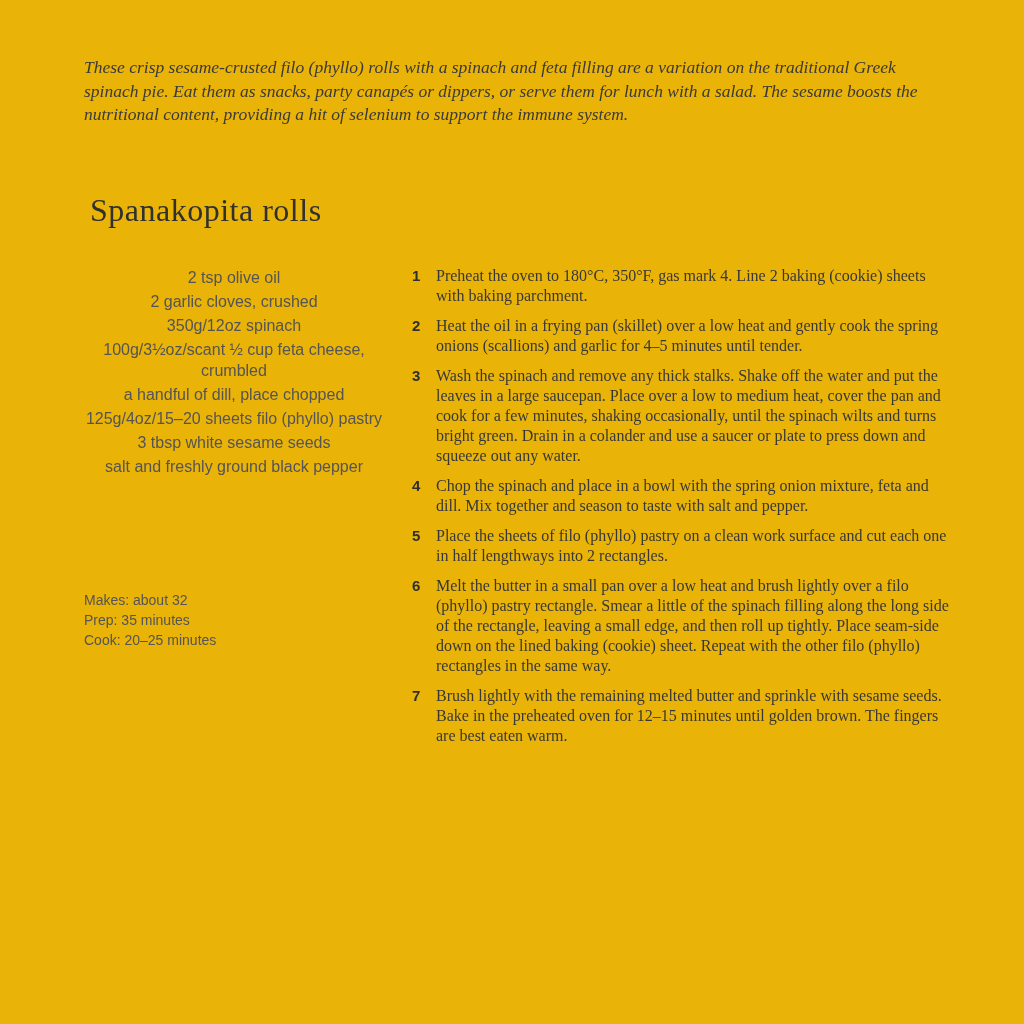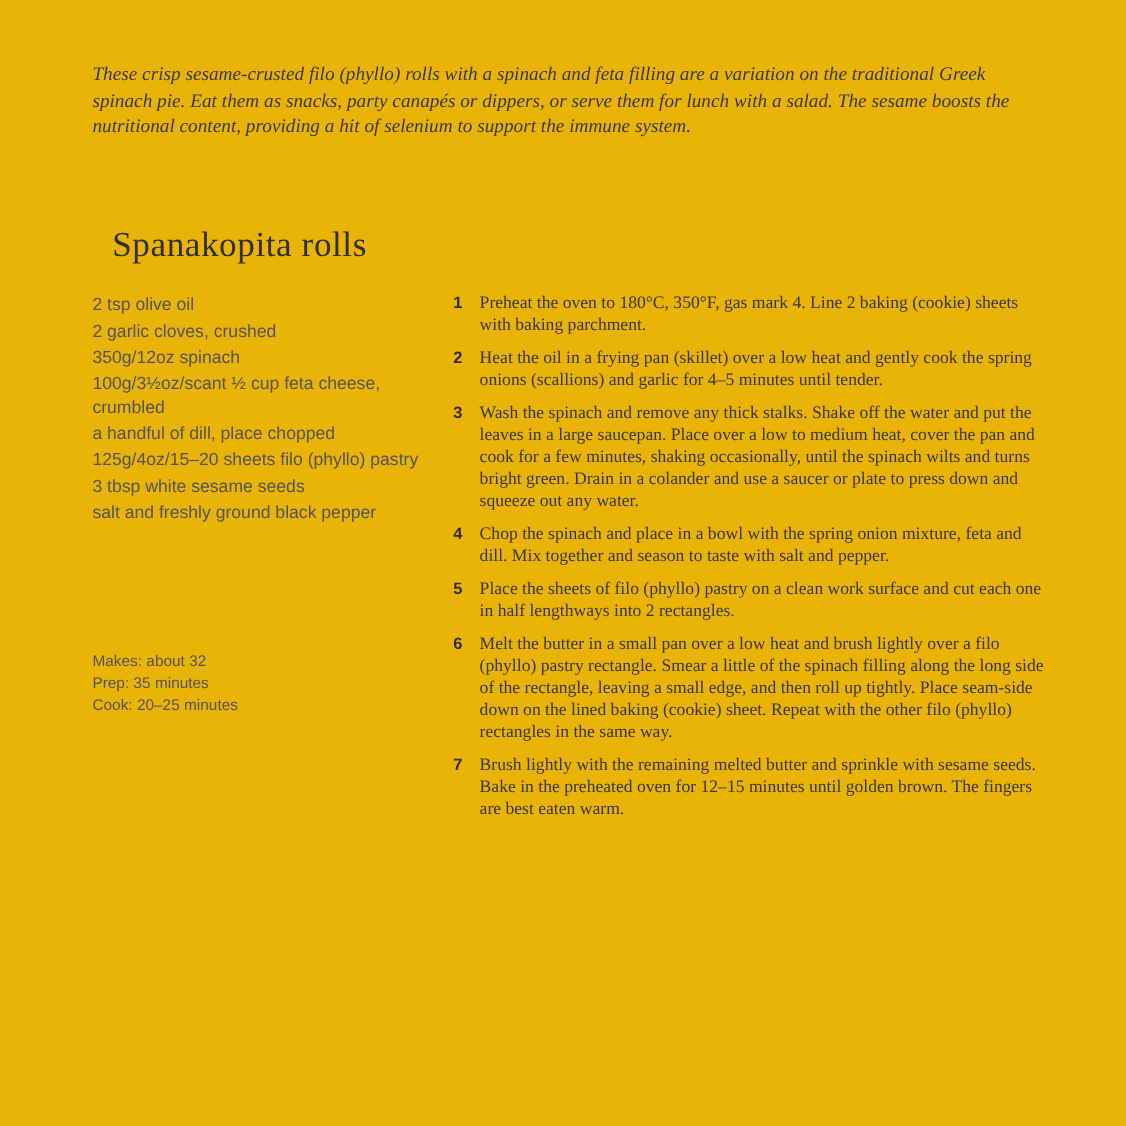--- a/index.html
+++ b/index.html
@@ -23,27 +23,27 @@
   }
 
   .title {
     position: absolute;
     left: 84px; top: 186px;
     font-family: "Liberation Serif", serif;
     font-weight: 400;
     font-size: 32px; line-height: 36px;
     letter-spacing: 0.5px;
     color: #303030;
-    margin: 18px;
+    margin: 6px;
   }
 
   .ingredients {
     position: absolute;
     left: 84px; top: 267px; width: 300px;
-    list-style: none; margin: 0; padding: 0;
+    list-style: none; margin: 0; padding: 0; text-align: center;
   }
   .ing {
     font-family: "Liberation Sans", sans-serif;
     font-size: 16px; line-height: 21px;
     color: #545454;
     margin: 0 0 3px 0;
   }
 
   .meta {
     position: absolute;

